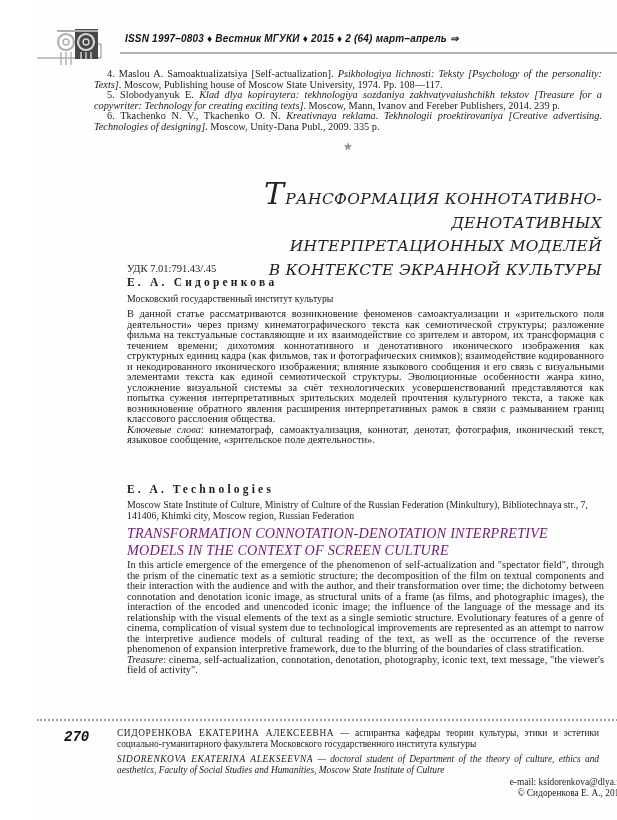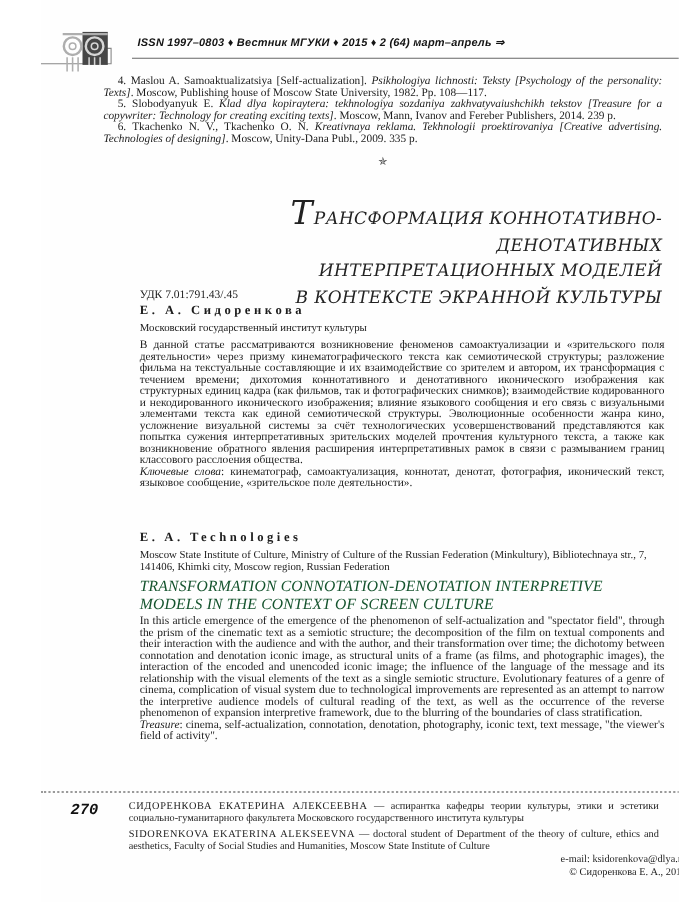--- a/index.html
+++ b/index.html
@@ -71,39 +71,39 @@
     font-size: 10.4px; line-height: 10.5px; text-align: justify;
   }
   .abstract p { margin: 0; }
   .abstract-ru { top: 309px; }
   .abstract-en { top: 560px; }
 
   
   .title-en {
     position: absolute; left: 90px; top: 525px; width: 485px;
     font-style: italic; font-size: 14.2px; line-height: 16.8px;
-    letter-spacing: 0.2px; color: #14532d;
+    letter-spacing: 0.2px; color: #701a75;
   }
 
   
   .dotted-rule {
     position: absolute; left: 0; top: 719px; width: 617px; height: 0;
     border-top: 2px dotted #9a9a9a;
   }
   .page-number {
     position: absolute; left: 27px; top: 729px;
     font-family: Liberation Mono, monospace;
     font-weight: bold; font-style: italic; font-size: 14px; color: #111;
   }
   .bios {
     position: absolute; left: 80px; top: 728px; width: 482px;
     font-size: 9.4px; line-height: 10.9px; text-align: justify;
   }
   .bios p { margin: 0; }
-  .bios .bio-en { margin-top: 4px; }
+  .bios .bio-en { margin-top: 4px; font-style: italic; }
   .bios .name { letter-spacing: 0.6px; }
   .credits {
     position: absolute; right: 30px; top: 777px; width: 300px;
     text-align: right; font-size: 9.4px; line-height: 10.5px;
   }
   .credits div { margin: 0; }
 </style>
 </head>
 <body>
 
@@ -127,21 +127,21 @@
       <line x1="34" y1="52" x2="34" y2="65" stroke="#aeaeae" stroke-width="1.4"></line>
       <line x1="44" y1="52" x2="44" y2="59" stroke="#d6d6d6" stroke-width="1.4"></line>
       <line x1="49" y1="52" x2="49" y2="59" stroke="#d6d6d6" stroke-width="1.4"></line>
       <line x1="54" y1="52" x2="54" y2="59" stroke="#d6d6d6" stroke-width="1.4"></line>
     </g>
   </svg>
 
   <div class="issn-line">ISSN 1997–0803 ♦ Вестник МГУКИ ♦ 2015 ♦ 2 (64) март–апрель ⇒</div>
 
   <div class="refs">
-    <p class="ref"><span>4. Maslou A. Samoaktualizatsiya [Self-actualization]. </span><em>Psikhologiya lichnosti: Teksty [Psychology of the personality: Texts]</em><span>. Moscow, Publishing house of Moscow State University, 1982. Pp. 108—117.</span></p>
+    <p class="ref"><span>4. Maslou A. Samoaktualizatsiya [Self-actualization]. </span><em>Psikhologiya lichnosti: Teksty [Psychology of the personality: Texts]</em><span>. Moscow, Publishing house of Moscow State University, 1974. Pp. 108—117.</span></p>
     <p class="ref"><span>5. Slobodyanyuk E. </span><em>Klad dlya kopiraytera: tekhnologiya sozdaniya zakhvatyvaiushchikh tekstov [Treasure for a copywriter: Technology for creating exciting texts]</em><span>. Moscow, Mann, Ivanov and Fereber Publishers, 2014. 239 p.</span></p>
     <p class="ref"><span>6. Tkachenko N. V., Tkachenko O. N. </span><em>Kreativnaya reklama. Tekhnologii proektirovaniya [Creative advertising. Technologies of designing]</em><span>. Moscow, Unity-Dana Publ., 2009. 335 p.</span></p>
   </div>
 
   <div class="star">✯</div>
 
   <div class="title-ru">
     <div><span class="initial">Т</span><span>РАНСФОРМАЦИЯ КОННОТАТИВНО-ДЕНОТАТИВНЫХ</span></div>
     <div>ИНТЕРПРЕТАЦИОННЫХ МОДЕЛЕЙ</div>
     <div>В КОНТЕКСТЕ ЭКРАННОЙ КУЛЬТУРЫ</div>

